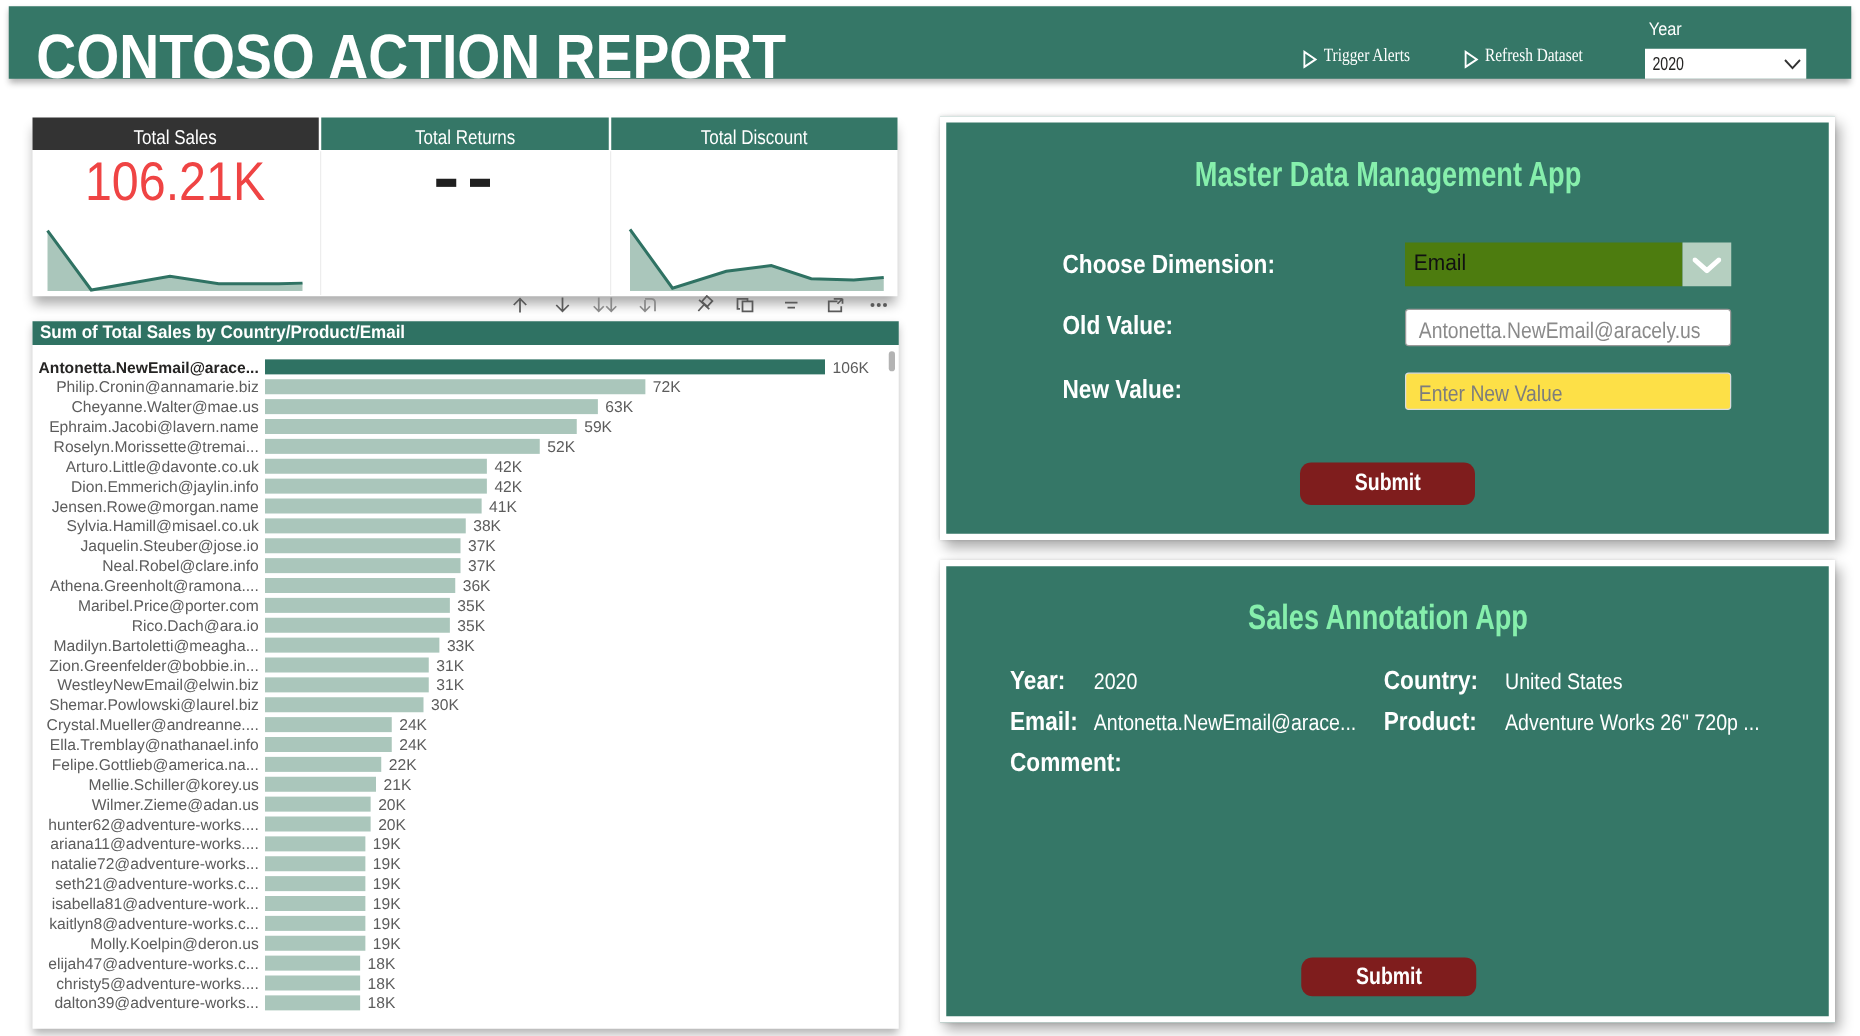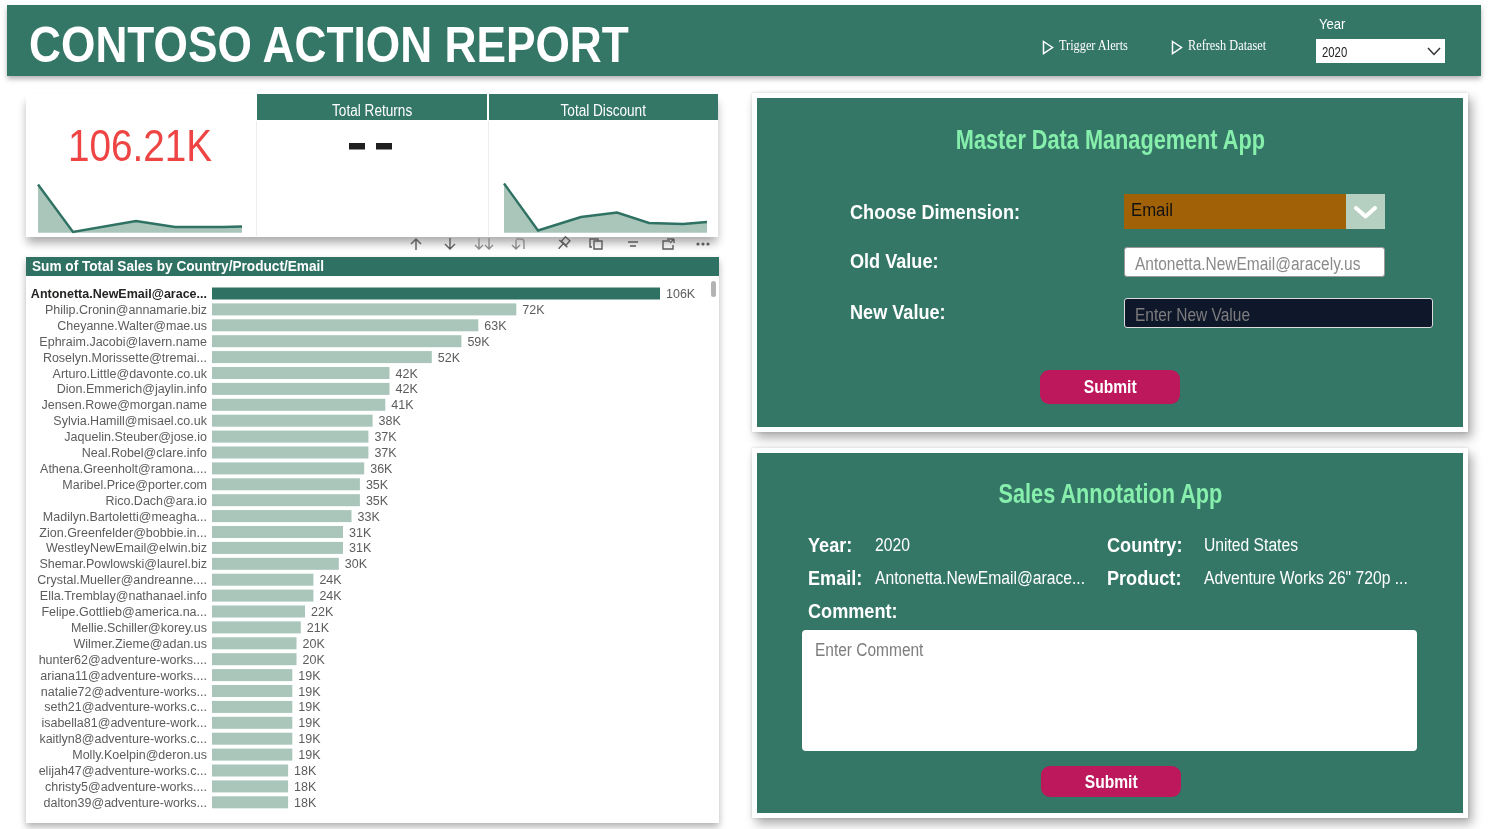--- a/index.html
+++ b/index.html
@@ -1,20 +1,20 @@
 <!DOCTYPE html>
 <html><head>
 <meta charset="utf-8">
 <style>
   * { margin:0; padding:0; box-sizing:border-box; }
   html,body { width:1488px; height:829px; background:#fff; font-family:"Liberation Sans", sans-serif; overflow:hidden; }
   .abs { position:absolute; }
 
   
-  #header { left:7px; top:5px; width:1474px; height:71px; background:#357767; box-shadow:0 3px 5px rgba(0,0,0,.3); }
+  #header { left:7px; top:5px; width:1474px; height:58px; background:#357767; box-shadow:0 3px 5px rgba(0,0,0,.3); }
   #title { left:22px; top:15px; font-size:50px; line-height:1; font-weight:bold; color:#fff; white-space:nowrap; transform:scaleX(0.885); transform-origin:left top; }
   .hbtn { top:32.7px; color:#fff; font-family:"Liberation Serif", serif; font-size:15px; line-height:15px; white-space:nowrap; transform:scaleX(0.82); transform-origin:left top; }
   #yearlbl { left:1312px; top:11.6px; font-size:14.5px; line-height:1; color:#fff; transform:scaleX(0.90); transform-origin:left top; }
   #yearbox { left:1309px; top:34.2px; width:129px; height:24px; background:#fff; }
   #yearbox span { position:absolute; left:6px; top:5.3px; font-size:15px; line-height:1; color:#252423; transform:scaleX(0.755); transform-origin:left top; }
 
   
   #kpi { left:26px; top:94px; width:692px; height:143px; background:#fff; box-shadow:0 7px 9px -1px rgba(0,0,0,.33); }
   .tab { position:absolute; top:0; height:26px; color:#fff; font-size:16px; text-align:center; line-height:33px; }
   .tab span { display:inline-block; transform:scaleX(0.85); transform-origin:center top; }
@@ -29,21 +29,21 @@
 
   
   .gcard { background:#357767; border:5px solid #fff; box-shadow:4px 6px 10px rgba(0,0,0,.32), 0 0 3px rgba(0,0,0,.15); }
   #mdm  { left:752px; top:93px;  width:716px; height:339px; }
   #anno { left:752px; top:448px; width:716px; height:370px; }
   .cardtitle { width:100%; text-align:center; color:#86efac; font-weight:bold; font-size:28px; line-height:1; }
   .cardtitle span { display:inline-block; transform:scaleX(0.775); transform-origin:center top; white-space:nowrap; }
   .flabel { color:#fff; font-weight:bold; font-size:21px; line-height:1; transform:scaleX(0.862); transform-origin:left top; white-space:nowrap; }
   .fval { color:#fff; font-size:18px; line-height:1; transform:scaleX(0.87); transform-origin:left top; white-space:nowrap; }
   .ghost { color:#7d7d7d; font-size:18px; line-height:1; transform:scaleX(0.86); transform-origin:left top; white-space:nowrap; }
-  .submit { width:140px; background:#be185d; border-radius:9px; color:#fff; font-weight:bold; font-size:19px; text-align:center; }
+  .submit { width:140px; background:#7f1d1d; border-radius:9px; color:#fff; font-weight:bold; font-size:19px; text-align:center; }
   .submit span { display:inline-block; transform:scaleX(0.82); transform-origin:center top; }
 </style>
 </head>
 <body>
 
 <div id="header" class="abs">
   <div id="title" class="abs">CONTOSO ACTION REPORT</div>
   <svg class="abs" style="left:1035px;top:34.6px;" width="12" height="15" viewBox="0 0 12 15">
       <path d="M1.5 1.5 L10.5 7.5 L1.5 13.5 Z" fill="none" stroke="#fff" stroke-width="1.5"></path>
     </svg>
@@ -55,20 +55,21 @@
   <div id="yearlbl" class="abs">Year</div>
   <div id="yearbox" class="abs">
       <span>2020</span>
     <svg class="abs" style="left:111px;top:7.5px;" width="14" height="9" viewBox="0 0 14 9">
         <path d="M1 1 L7 7.5 L13 1" fill="none" stroke="#333" stroke-width="1.5"></path>
       </svg>
   </div>
 </div>
 
 <div id="kpi" class="abs">
+  <div class="tab" style="left:0px; width:229px; background:#333333;"><span>Total Sales</span></div>
   <div class="tab" style="left:231px; width:230px; background:#357767;"><span>Total Returns</span></div>
   <div class="tab" style="left:463px; width:229px; background:#357767;"><span>Total Discount</span></div>
   <div class="vdiv" style="left:230px;"></div>
   <div class="vdiv" style="left:462px;"></div>
   <div class="kval" style="left:0px; width:229px;"><span>106.21K</span></div>
   <svg class="abs" style="left:0;top:0;" width="692" height="143" viewBox="0 0 692 143">
     <rect x="323" y="49" width="16" height="6.5" fill="#1f1f1f"></rect>
     <rect x="350" y="49" width="16" height="6.5" fill="#1f1f1f"></rect>
     <polygon points="12,90.5 47,138 110,127 149,133 197,133 216,132.5 216,138.8 12,138.8" fill="#aac6bb"></polygon>
     <polyline points="12,90.5 47,138 110,127 149,133 197,133 216,132.5" fill="none" stroke="#2f7263" stroke-width="2.4"></polyline>
@@ -207,45 +208,42 @@
     <text x="268.1" y="530.8" font-size="12.5" fill="#5c5c5c">18K</text>
   </svg>
   <div class="abs" style="left:685px;top:24px;width:5px;height:16px;background:#b3b3b3;border-radius:3px;"></div>
 </div>
 
 <div id="mdm" class="abs gcard">
   <div class="cardtitle abs" style="top:28px;"><span>Master Data Management App</span></div>
   <div class="flabel abs" style="left:93px;top:103px;">Choose Dimension:</div>
   <div class="flabel abs" style="left:93px;top:151.5px;">Old Value:</div>
   <div class="flabel abs" style="left:93px;top:202.7px;">New Value:</div>
-  <div class="abs" style="left:367px;top:96px;width:222px;height:35px;background:#a16207;">
+  <div class="abs" style="left:367px;top:96px;width:222px;height:35px;background:#4d7c0f;">
     <span class="abs" style="left:7px;top:7.2px;font-size:18px;line-height:1;color:#111;display:inline-block;transform:scaleX(0.93);transform-origin:left top;">Email</span>
   </div>
   <div class="abs" style="left:589px;top:96px;width:39px;height:35px;background:#b5cfc0;">
     <svg class="abs" style="left:8px;top:12px;" width="23" height="13" viewBox="0 0 23 13">
         <path d="M2 2 L11.5 10.5 L21 2" fill="none" stroke="#fff" stroke-width="4" stroke-linecap="round" stroke-linejoin="round"></path>
       </svg>
   </div>
   <div class="abs" style="left:367px;top:149px;width:261px;height:30px;background:#ffffff;border:1px solid #9a9a9a;border-radius:3px;">
     <div class="ghost abs" style="left:10px;top:7px;color:#8a8a8a;">Antonetta.NewEmail@aracely.us</div>
   </div>
-  <div class="abs" style="left:367px;top:200px;width:309px;height:30px;background:#0f172a;border:1px solid #dcdcdc;border-radius:3px;">
+  <div class="abs" style="left:367px;top:200px;width:261px;height:30px;background:#fde047;border:1px solid #dcdcdc;border-radius:3px;">
     <div class="ghost abs" style="left:10px;top:7px;">Enter New Value</div>
   </div>
   <div class="submit abs" style="left:283px;top:272px;height:34px;line-height:34px;"><span>Submit</span></div>
 </div>
 
 <div id="anno" class="abs gcard">
   <div class="cardtitle abs" style="top:27.3px;"><span>Sales Annotation App</span></div>
   <div class="flabel abs" style="left:51px;top:80.5px;">Year:</div>
   <div class="fval abs" style="left:118px;top:83px;">2020</div>
   <div class="flabel abs" style="left:350px;top:80.5px;">Country:</div>
   <div class="fval abs" style="left:447px;top:83px;">United States</div>
   <div class="flabel abs" style="left:51px;top:113.6px;">Email:</div>
   <div class="fval abs" style="left:118px;top:116.2px;">Antonetta.NewEmail@arace...</div>
   <div class="flabel abs" style="left:350px;top:113.6px;">Product:</div>
   <div class="fval abs" style="left:447px;top:116.2px;">Adventure Works 26" 720p ...</div>
   <div class="flabel abs" style="left:51px;top:147.2px;">Comment:</div>
-  <div class="abs" style="left:45px;top:177px;width:615px;height:121px;background:#fff;border-radius:4px;">
-    <div class="ghost abs" style="left:13px;top:11px;">Enter Comment</div>
-  </div>
   <div class="submit abs" style="left:284px;top:313px;height:31px;line-height:31px;"><span>Submit</span></div>
 </div>
 
 </body></html>

